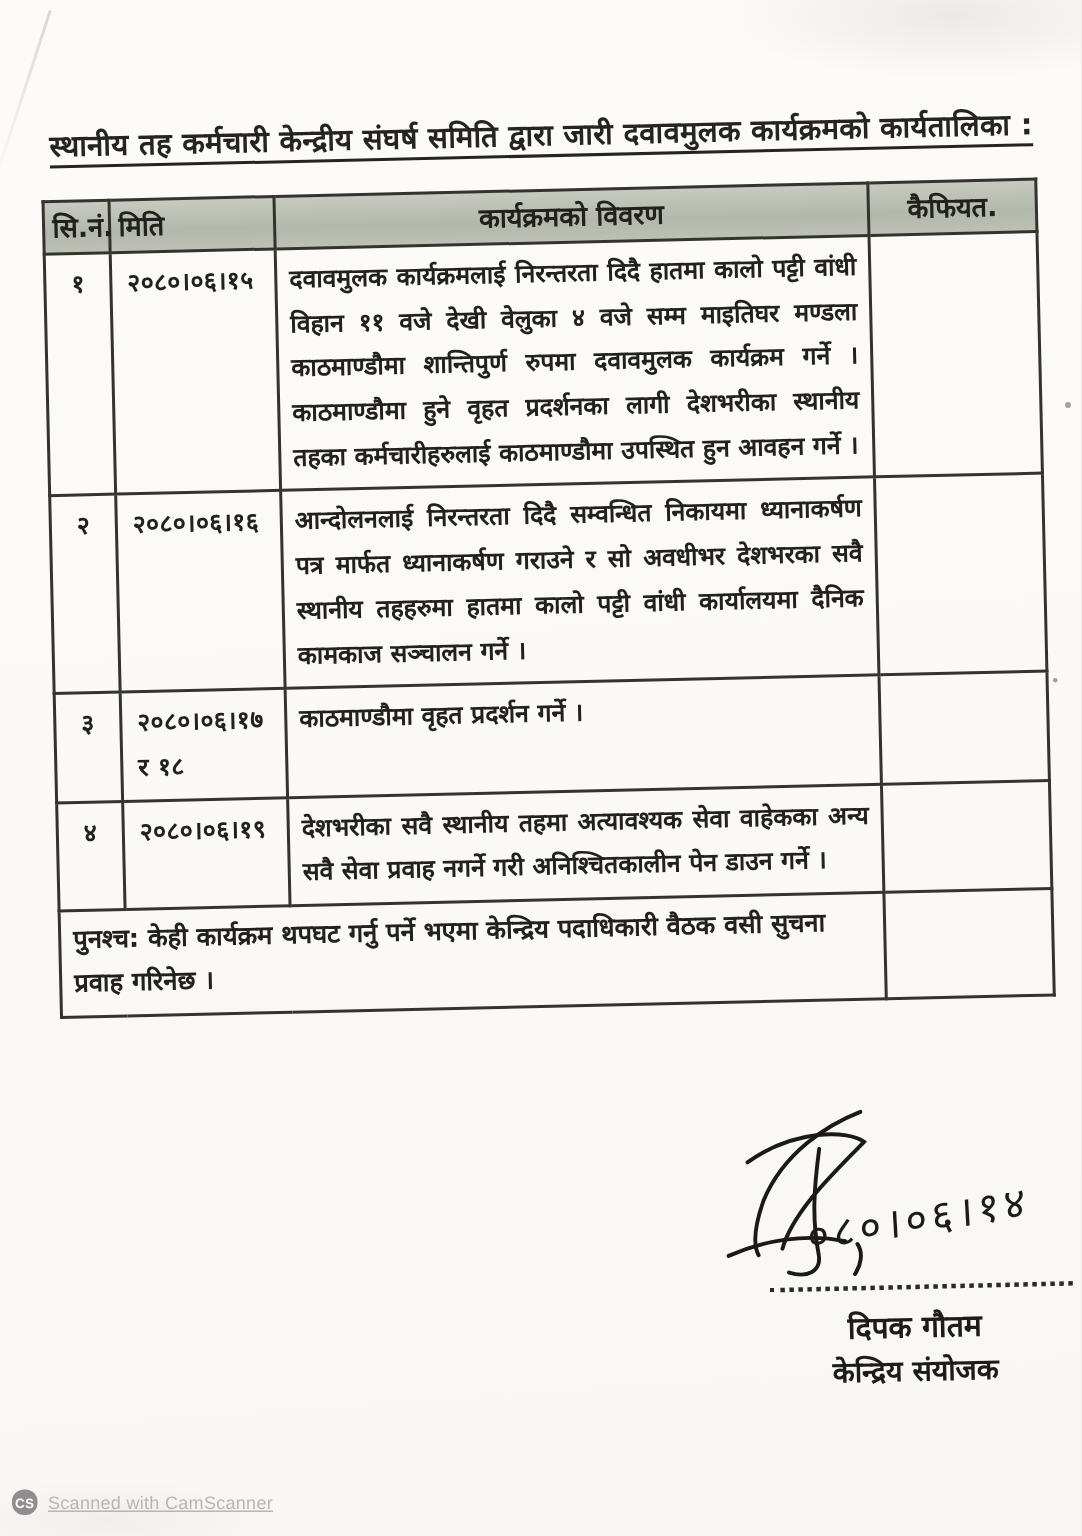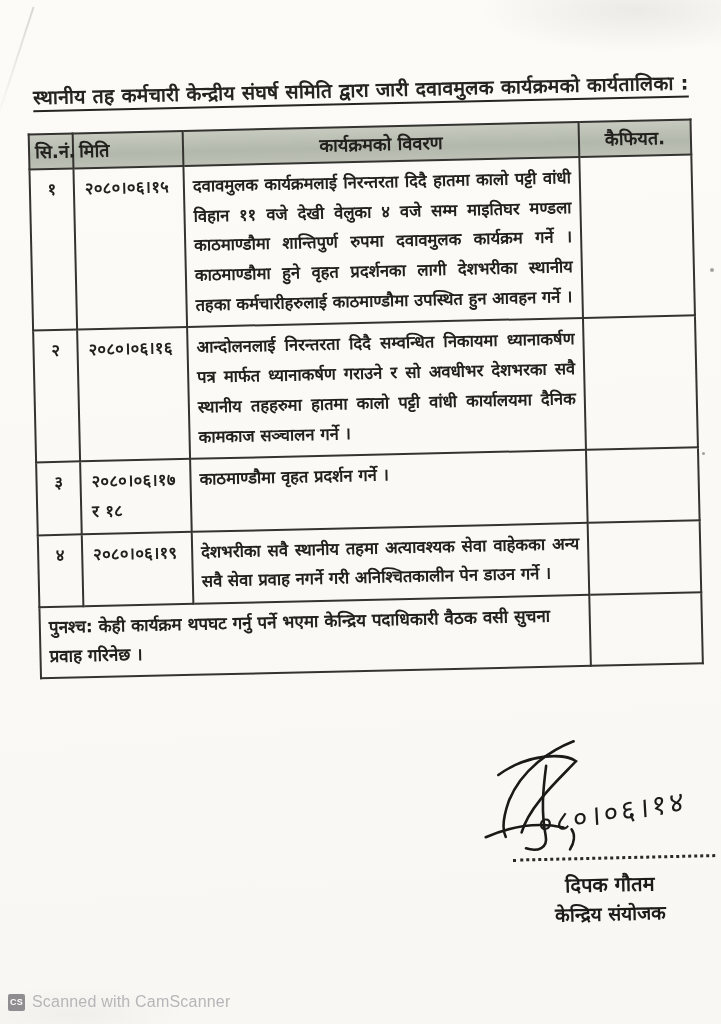--- a/index.html
+++ b/index.html
@@ -101,27 +101,27 @@
     position: absolute; left: 483px; top: 906px; width: 232px;
     text-align: center; font-size: 19px; font-weight: 700; color: #1d1c1a;
   }
 
   .watermark {
     position: absolute; left: 8px; top: 993px;
     display: flex; align-items: center; gap: 7px;
     font-family: "Liberation Sans", sans-serif;
   }
   .cs-badge {
-    width: 17px; height: 17px; border-radius: 2px;
+    width: 17px; height: 17px; border-radius: 8px;
     background: #8f8d90;
     color: #fcfcfc; font-size: 9px; font-weight: 700;
     display: flex; align-items: center; justify-content: center;
     letter-spacing: .2px;
   }
-  .wm-text { font-size: 16px; color: #b7b5b8; letter-spacing: .2px; }
+  .wm-text { font-size: 12px; color: #b7b5b8; letter-spacing: .2px; text-decoration: underline; }
 </style>
 </head>
 <body>
 
 <div class="page">
   <div class="crease"></div>
   <div class="speck" style="left:710px; top:268px; width:4px; height:4px;"></div>
   <div class="speck" style="left:702px; top:452px; width:3px; height:3px;"></div>
 
   <div class="content">

